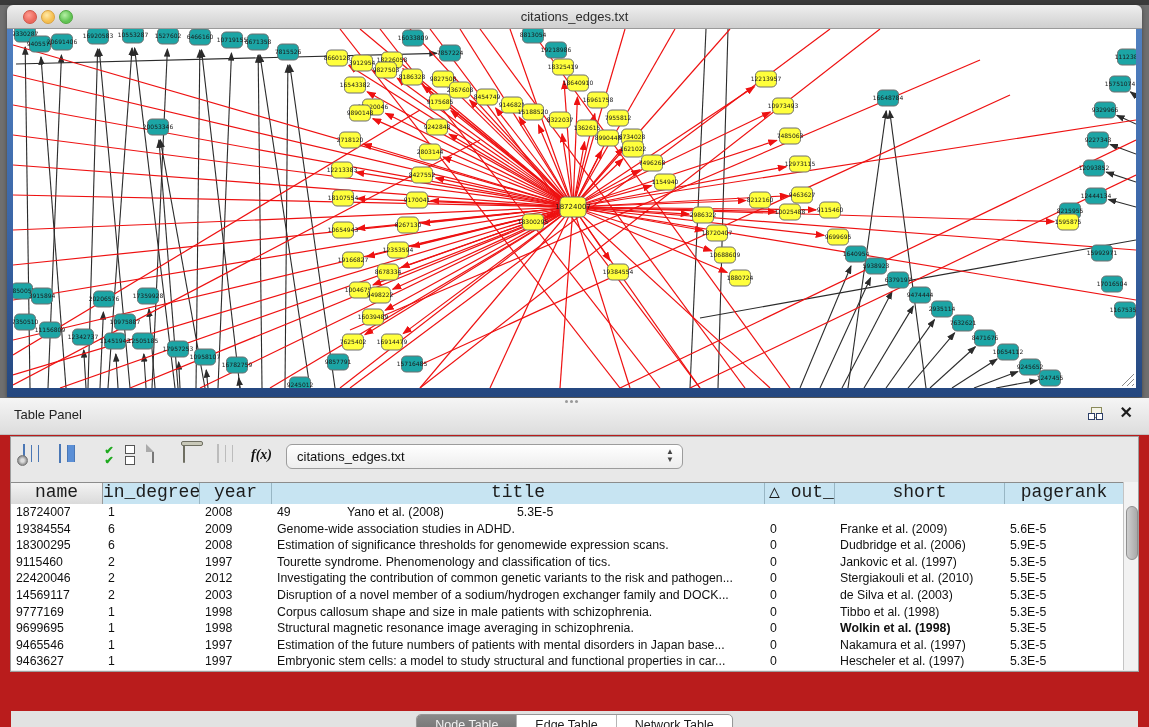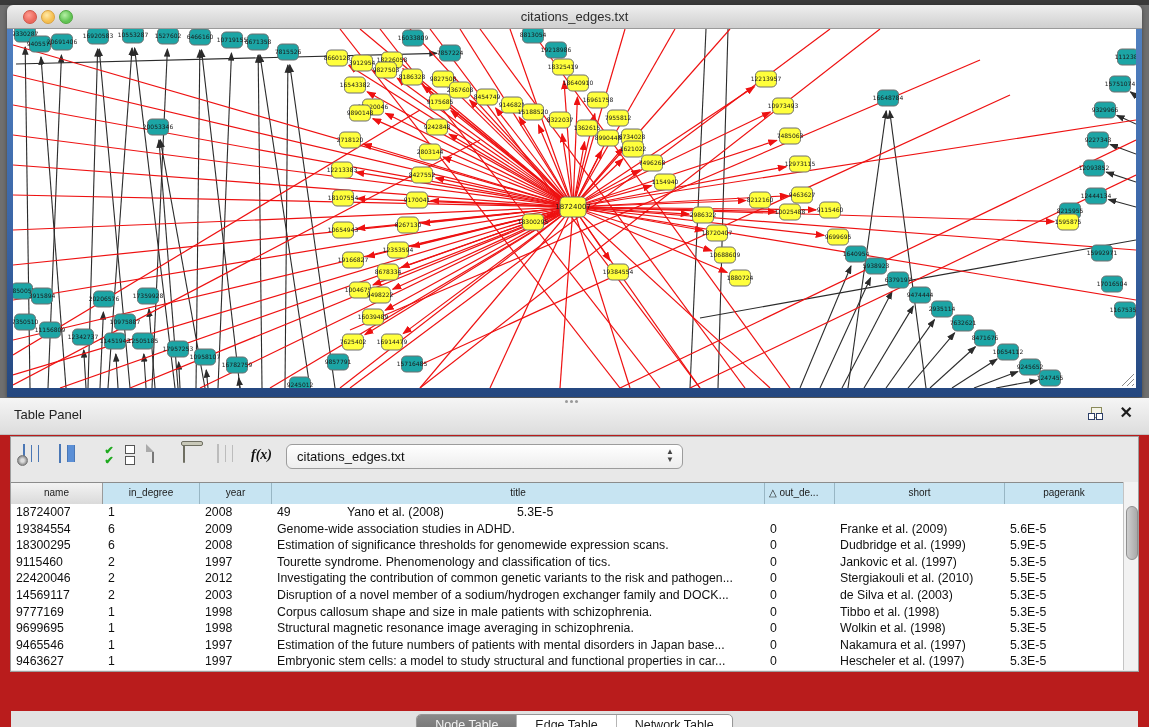--- a/index.html
+++ b/index.html
@@ -59,22 +59,22 @@
   .trashico:before{content:"";position:absolute;left:-3px;top:-4px;width:20px;height:3px;background:#c9c9b9;border:1px solid #6f6f62;border-radius:2px;}
   .disabled{opacity:.45;}
   .fx{font-size:14px;font-style:italic;font-weight:bold;color:#111;margin-top:6px;text-align:center;font-family:"Liberation Serif",serif;}
   .combo{position:absolute;left:275px;top:7px;width:395px;height:23px;border:1px solid #9c9c9c;border-radius:6px;
          background:linear-gradient(#ffffff,#ededed);}
   .combo .val{position:absolute;left:10px;top:4px;font-size:13px;color:#111;}
   .combo .arr{position:absolute;right:8px;top:3px;font-size:8px;color:#444;line-height:8px;text-align:center;}
   
   .thead{position:absolute;left:0;top:45px;width:1113px;height:21px;display:flex;
          border-top:1px solid #8c8c8c;border-bottom:1px solid #6a6a6a;}
-  .th{box-sizing:border-box;background:#c7e4f2;border-right:1px solid #98b6c4;font-size:10px;color:#1b1b1b;
-      text-align:center;line-height:19px;overflow:hidden;white-space:nowrap;}
+  .th{box-sizing:border-box;background:#c7e4f2;border-right:1px solid #98b6c4;font-size:18px;color:#1b1b1b;
+      text-align:center;line-height:19px;overflow:hidden;white-space:nowrap;font-family:Liberation Mono, monospace;}
   .th.first{background:linear-gradient(#f3f3f3,#dadada);border-right:1px solid #9a9a9a;}
   .tbody{position:absolute;left:0;top:67px;width:1113px;height:166px;background:#fff;overflow:hidden;}
   .trow{display:flex;height:16.6px;background:#fff;}
   .td{box-sizing:border-box;padding-left:5px;font-size:12.3px;color:#101010;line-height:16.4px;
       overflow:hidden;white-space:nowrap;text-overflow:ellipsis;}
   .vsb{position:absolute;right:0;top:45px;width:14px;height:188px;background:#f2f2f2;border-left:1px solid #c4c4c4;}
   .vsb .thumb{position:absolute;left:1.5px;top:24px;width:10px;height:52px;border-radius:6px;
               background:linear-gradient(90deg,#cfcfcf,#a9a9a9);border:1px solid #8f8f8f;}
   
   .tabstrip{position:absolute;left:0;top:274px;width:100%;height:26px;background:#e2e2e2;text-align:center;}
@@ -542,21 +542,21 @@
           <div class="td" style="width: 70px;">0</div>
           <div class="td" style="width: 170px;">Franke et al. (2009)</div>
           <div class="td" style="width: 119px;">5.6E-5</div>
         </div>
         <div class="trow">
           <div class="td" style="width: 92px;">18300295</div>
           <div class="td" style="width: 97px;">6</div>
           <div class="td" style="width: 72px;">2008</div>
           <div class="td" style="width: 493px;">Estimation of significance thresholds for genomewide expression scans.</div>
           <div class="td" style="width: 70px;">0</div>
-          <div class="td" style="width: 170px;">Dudbridge et al. (1999)</div>
+          <div class="td" style="width: 170px;">Dudbridge et al. (2006)</div>
           <div class="td" style="width: 119px;">5.9E-5</div>
         </div>
         <div class="trow">
           <div class="td" style="width: 92px;">9115460</div>
           <div class="td" style="width: 97px;">2</div>
           <div class="td" style="width: 72px;">1997</div>
           <div class="td" style="width: 493px;">Tourette syndrome. Phenomenology and classification of tics.</div>
           <div class="td" style="width: 70px;">0</div>
           <div class="td" style="width: 170px;">Jankovic et al. (1997)</div>
           <div class="td" style="width: 119px;">5.3E-5</div>
@@ -587,21 +587,21 @@
           <div class="td" style="width: 70px;">0</div>
           <div class="td" style="width: 170px;">Tibbo et al. (1998)</div>
           <div class="td" style="width: 119px;">5.3E-5</div>
         </div>
         <div class="trow">
           <div class="td" style="width: 92px;">9699695</div>
           <div class="td" style="width: 97px;">1</div>
           <div class="td" style="width: 72px;">1998</div>
           <div class="td" style="width: 493px;">Structural magnetic resonance image averaging in schizophrenia.</div>
           <div class="td" style="width: 70px;">0</div>
-          <div class="td" style="width: 170px;">Wolkin et al. (1998)</div>
+          <div class="td" style="width: 170px; font-weight: bold;">Wolkin et al. (1998)</div>
           <div class="td" style="width: 119px;">5.3E-5</div>
         </div>
         <div class="trow">
           <div class="td" style="width: 92px;">9465546</div>
           <div class="td" style="width: 97px;">1</div>
           <div class="td" style="width: 72px;">1997</div>
           <div class="td" style="width: 493px;">Estimation of the future numbers of patients with mental disorders in Japan base...</div>
           <div class="td" style="width: 70px;">0</div>
           <div class="td" style="width: 170px;">Nakamura et al. (1997)</div>
           <div class="td" style="width: 119px;">5.3E-5</div>

